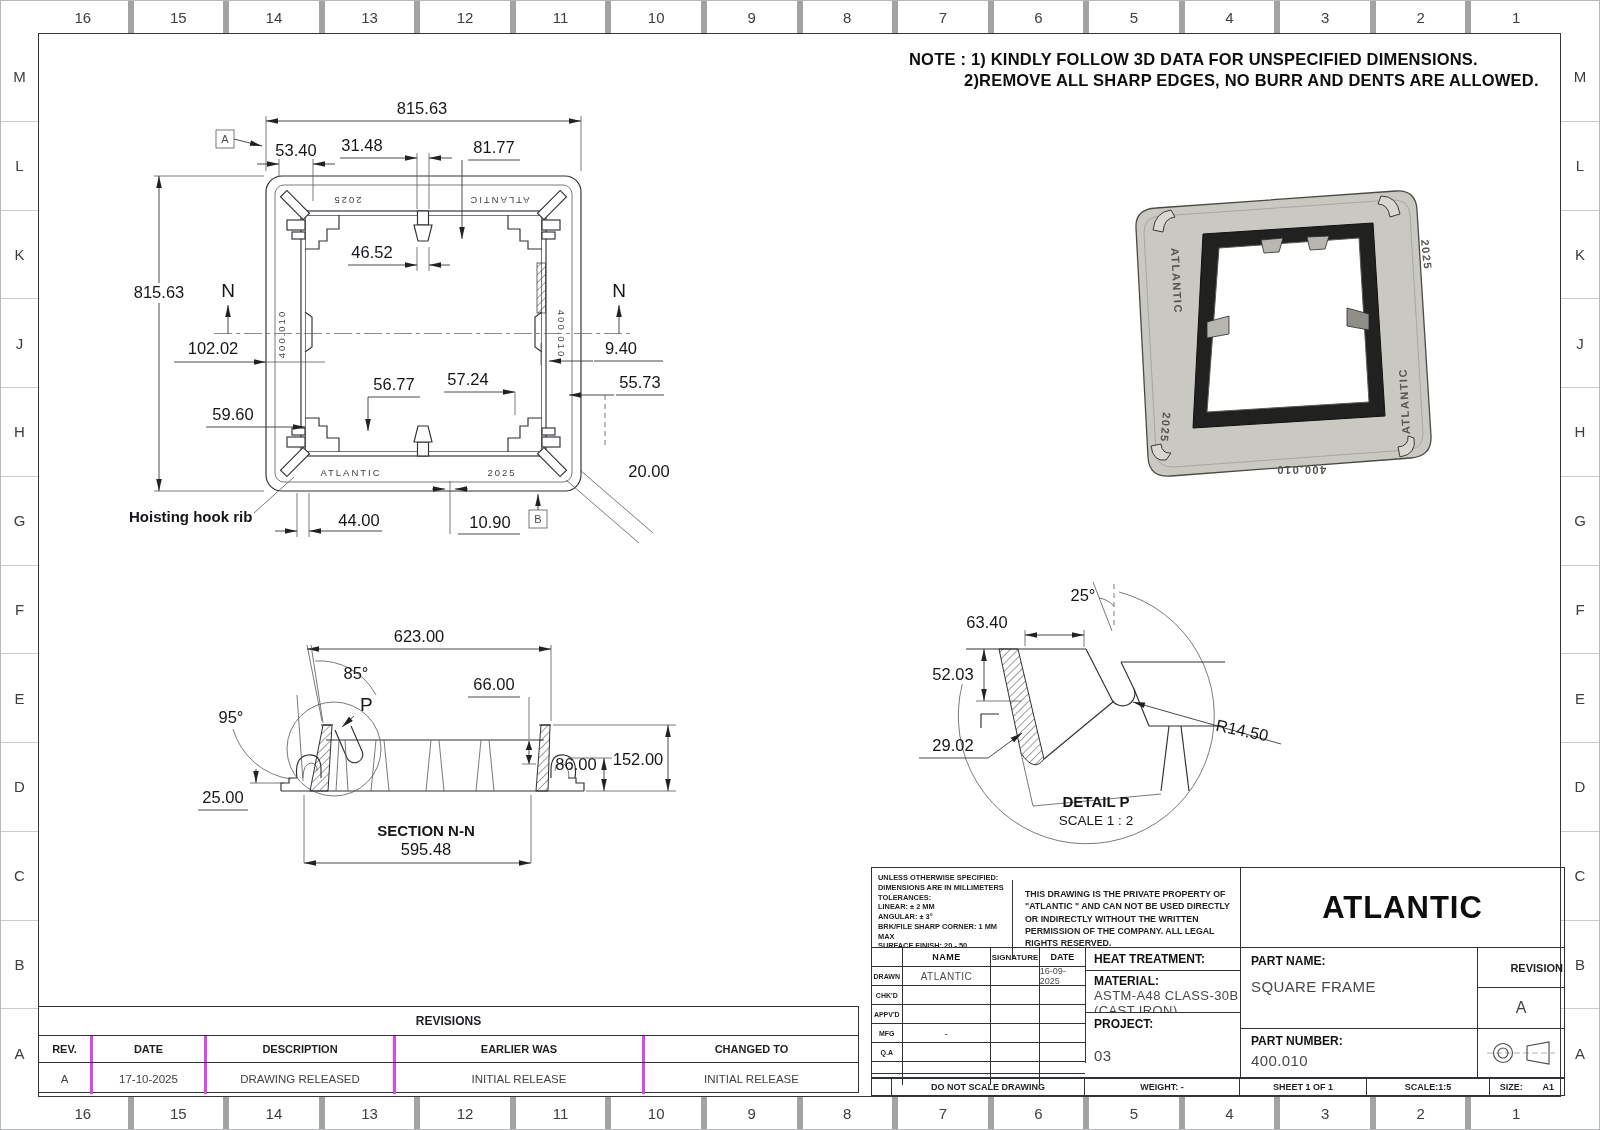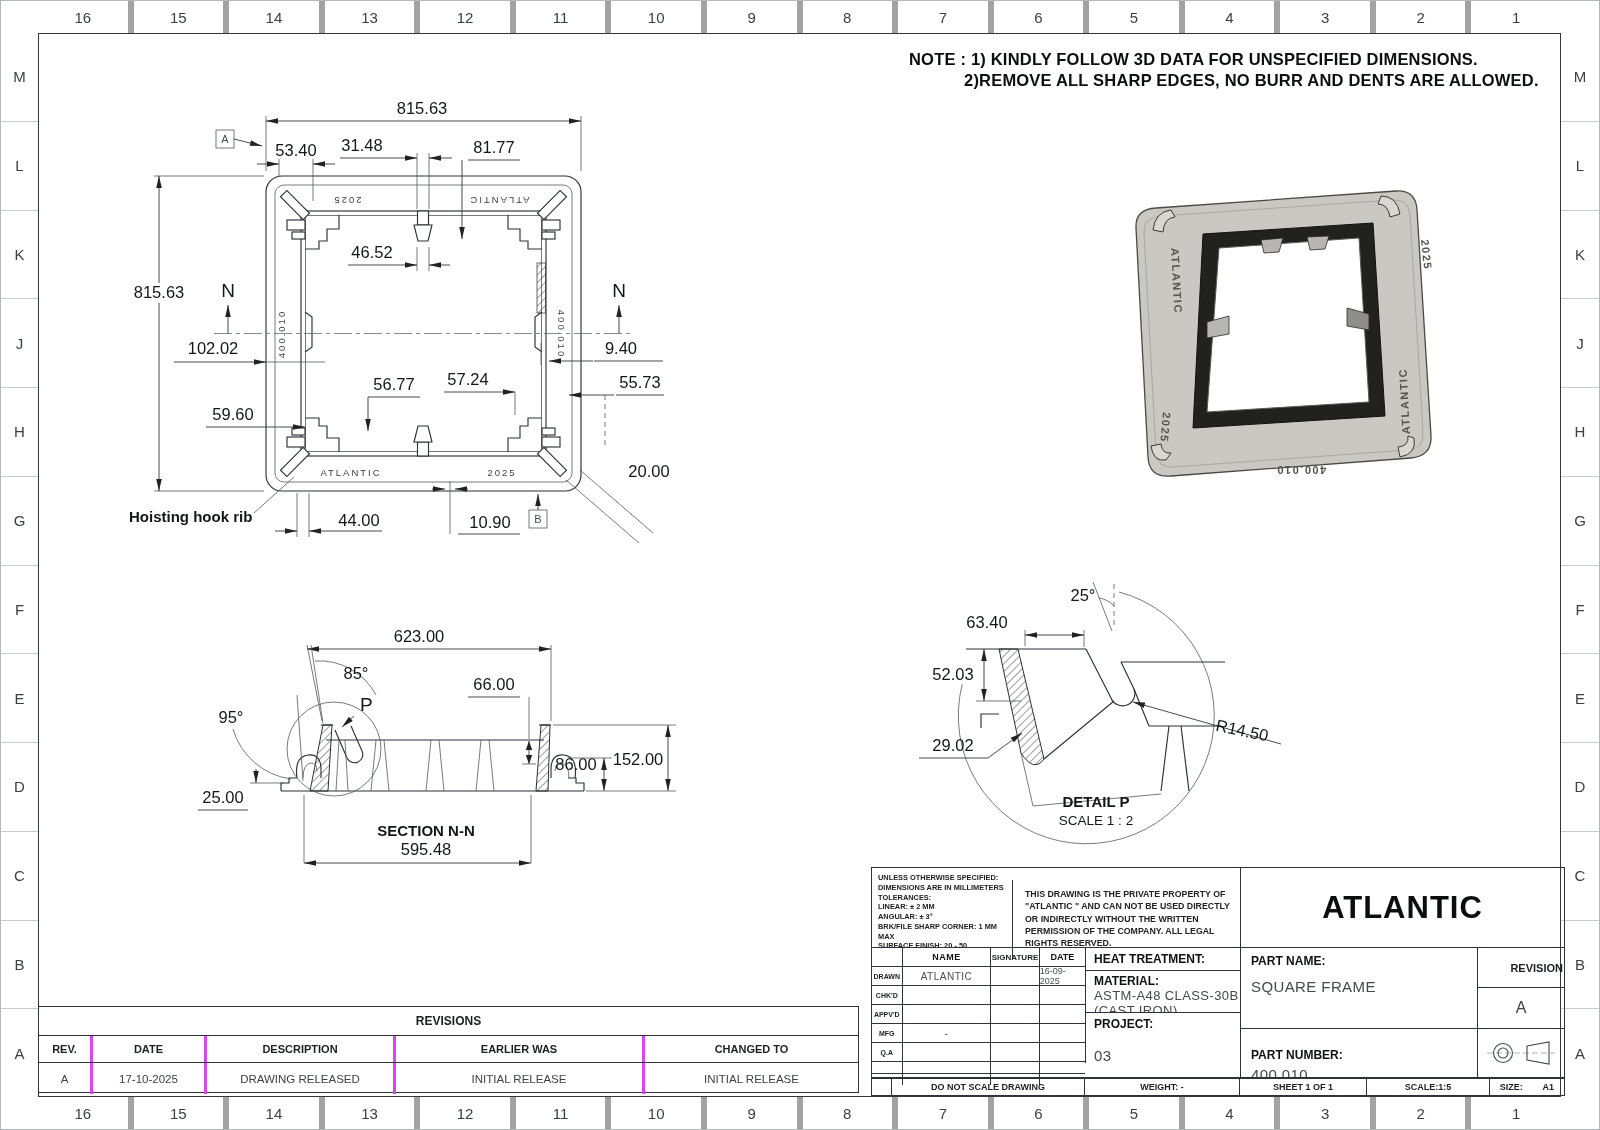--- a/index.html
+++ b/index.html
@@ -67,21 +67,21 @@
   .sigrow.hdr .sc3{font-size:9px;color:#111;font-weight:bold;}
   .tb .heat{left:213px;top:79px;width:155px;height:23px;padding:4px 0 0 8px;
             font-weight:bold;font-size:11.5px;}
   .tb .mat{left:213px;top:102px;width:155px;height:42px;padding:3px 0 0 8px;}
   .tb .proj{left:213px;top:144px;width:155px;height:51px;padding:4px 0 0 8px;}
   .tb .pname{left:368px;top:79px;width:237px;height:81px;padding:6px 0 0 10px;}
   .tb .revl{left:605px;top:79px;width:87px;height:40px;display:flex;align-items:center;
             justify-content:center;font-weight:bold;font-size:11px;padding-left:35px;}
   .tb .revv{left:605px;top:119px;width:87px;height:41px;display:flex;align-items:center;
             justify-content:center;font-size:16px;color:#3f4144;}
-  .tb .pnum{left:368px;top:160px;width:237px;height:49px;padding:19px 0 0 10px;}
+  .tb .pnum{left:368px;top:160px;width:237px;height:49px;padding:5px 0 0 10px;}
   .tb .psym{left:605px;top:160px;width:87px;height:49px;display:flex;align-items:center;
             justify-content:center;}
   .lblB{font-weight:bold;font-size:12px;color:#101113;}
   .valG{font-size:14.5px;color:#46484b;letter-spacing:.4px;margin-top:6px;}
   .tb .strip{left:0;top:209px;width:692px;height:18px;display:flex;}
   .tb .strip>div{border-right:1px solid #2f3237;border-top:1px solid #2f3237;
                  display:flex;align-items:center;justify-content:center;
                  font-size:9px;font-weight:bold;height:100%;box-sizing:border-box;}
   .tb .strip>div:last-child{border-right:none;}
   

